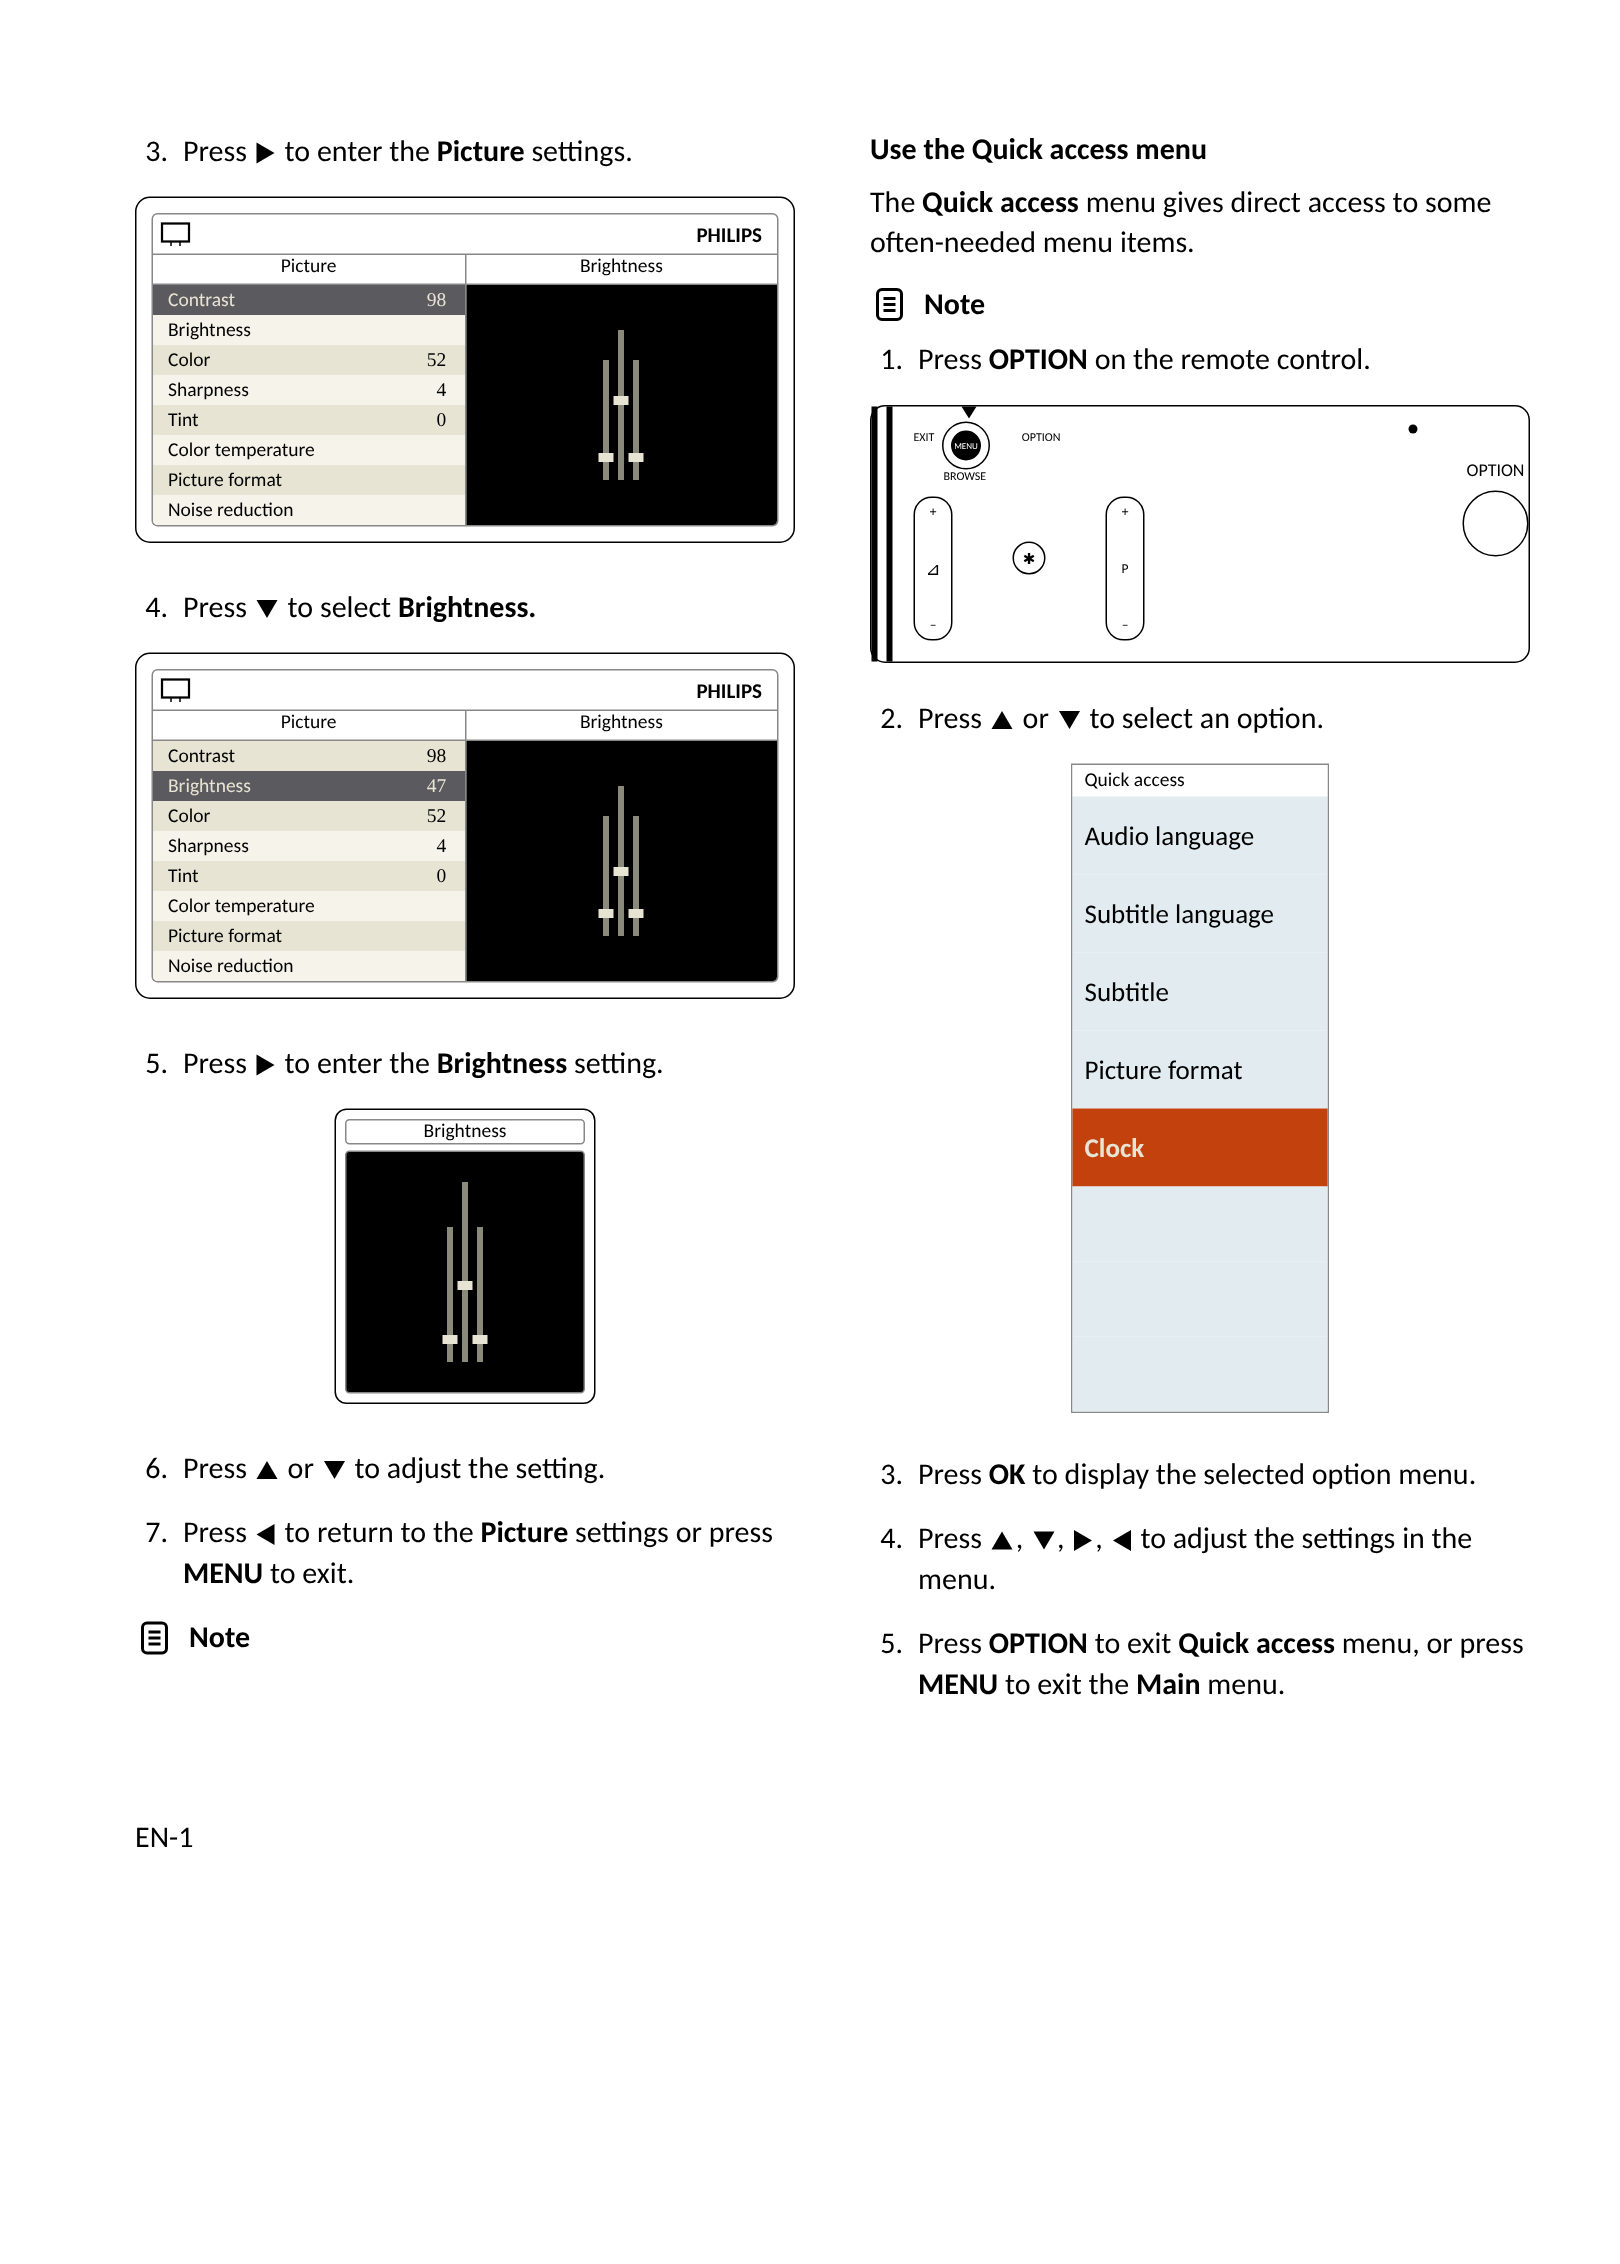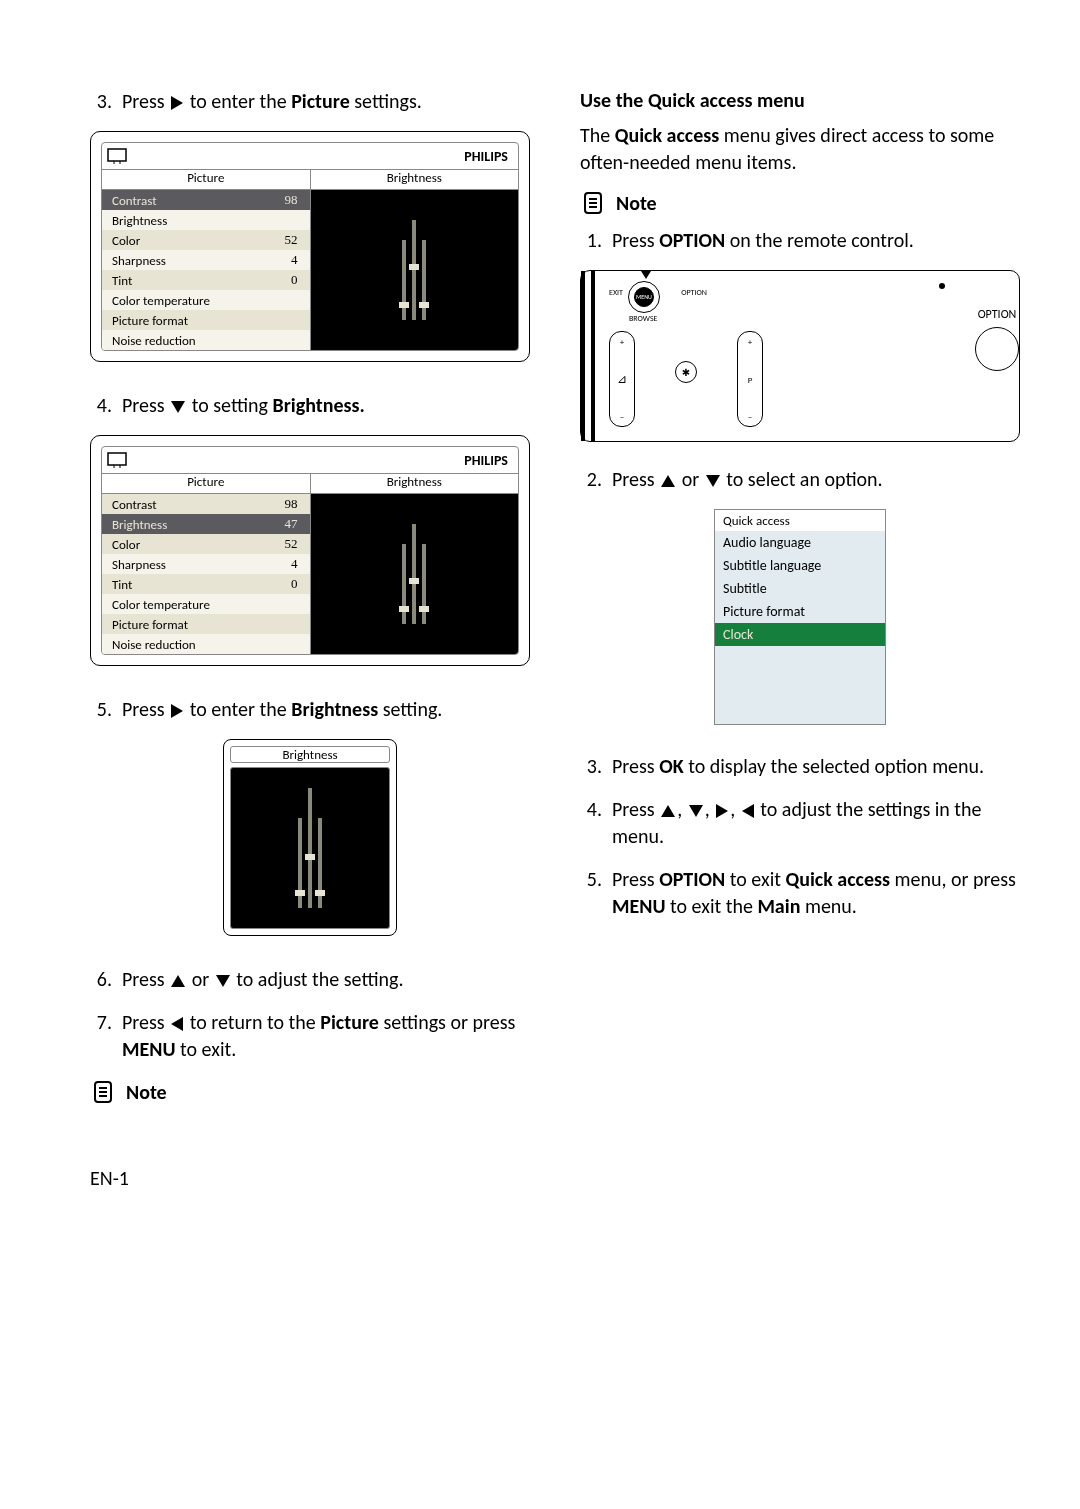--- a/index.html
+++ b/index.html
@@ -109,23 +109,23 @@
   .rocker { width:24px; height:86px; border:1.5px solid #000; border-radius:12px; display:flex; flex-direction:column; align-items:center; justify-content:space-between; padding:4px 0;}
   .rocker .sig { font-size:12px; }
   .remote-right { display:flex; flex-direction:column; align-items:center; gap:6px; }
   .remote-right .lbl { font-size:12px; }
   .remote-right .circle { width:42px; height:42px; border:1.5px solid #000; border-radius:50%; }
   .dot { width:6px; height:6px; border-radius:50%; background:#000; margin:12px 0;}
   .qa-menu {
     width:170px; margin:6px auto 28px auto; border:1.5px solid #888;
   }
   .qa-menu .hdr { font-size:13px; padding:3px 8px; background:#fff; }
-  .qa-row { font-size:14px; padding:3px 8px; }
+  .qa-row { font-size:18px; padding:15px 8px; }
   .qa-lite { background:#e2ecf0; }
-  .qa-sel  { background:#15803d; color:#e8e4d4; }
+  .qa-sel  { background:#c2410c; color:#e8e4d4;font-weight:bold; }
   .qa-empty { height:20px; }
   .footer { font-size:20px; padding-left:90px; }
 </style>
 </head>
 <body>
 
 <div class="page">
 
   <div class="col">
 
@@ -203,21 +203,21 @@
           </div>
         </div>
       </div>
     </div>
 
     <div class="step">
       <div class="step-num">4.</div>
       <div class="step-body">
         <span>Press </span>
         <span class="tri tri-down"></span>
-        <span> to setting </span>
+        <span> to select </span>
         <b>Brightness.</b>
       </div>
     </div>
 
     <div class="osd-box">
       <div class="osd-inner">
         <div class="osd-headrow">
           <span class="tv-icon">
             <svg width="22" height="18">
                 <rect x="2" y="2" width="18" height="12" fill="none" stroke="#000" stroke-width="1.5"></rect>

